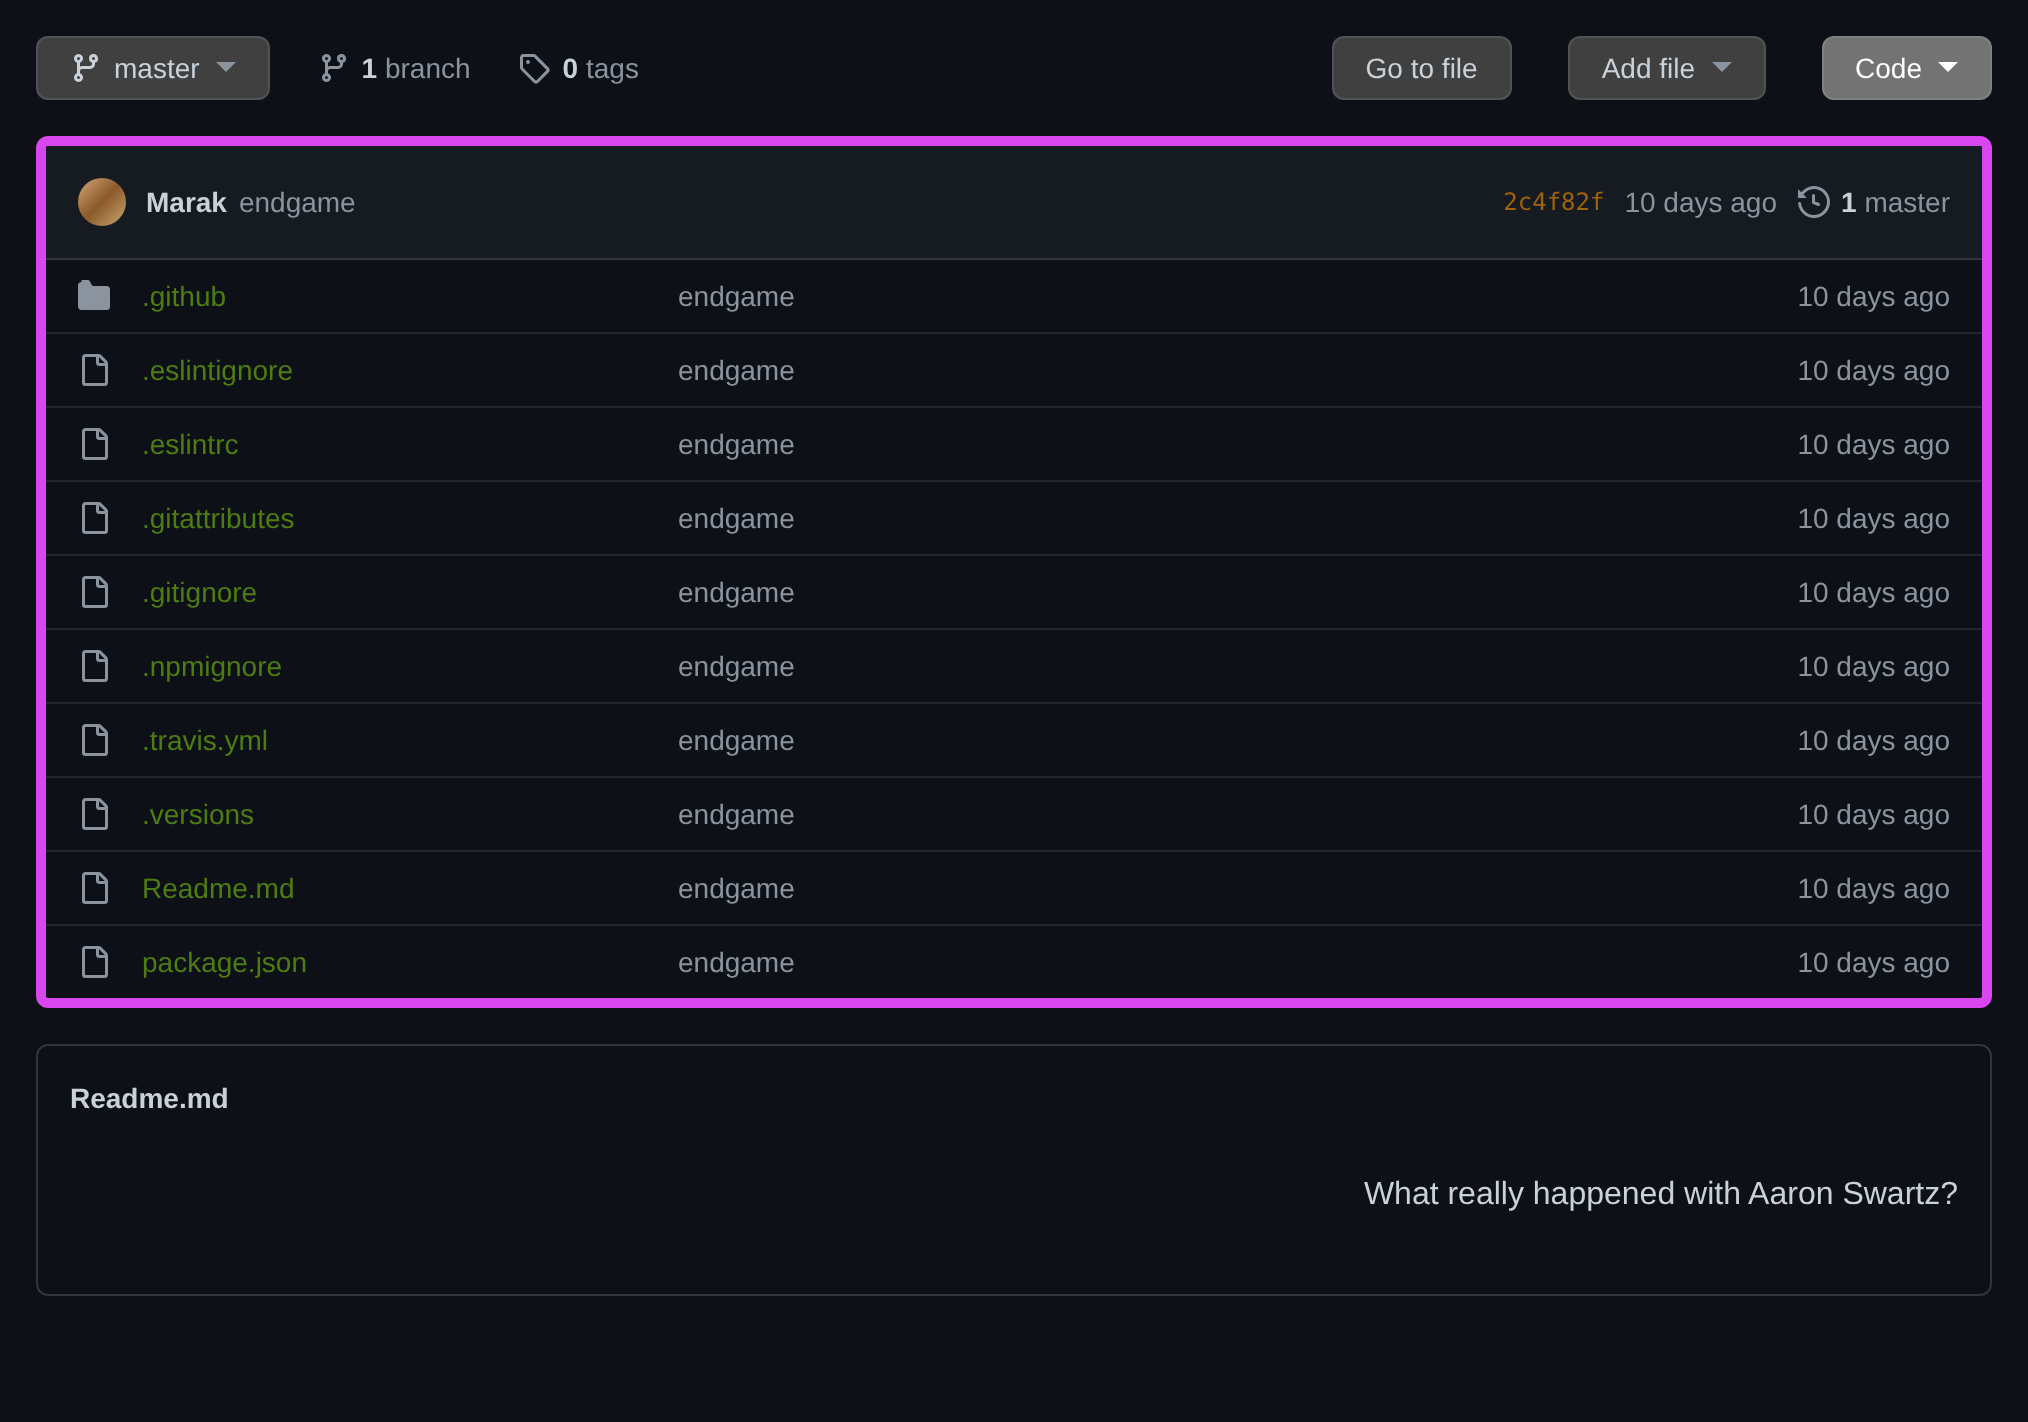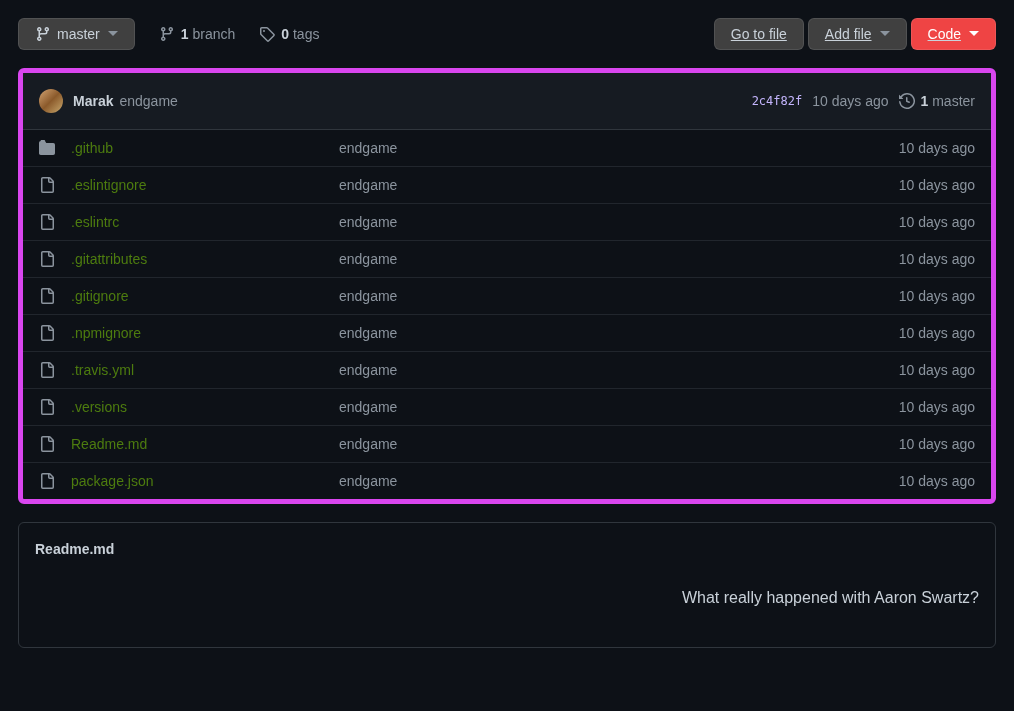--- a/index.html
+++ b/index.html
@@ -13,39 +13,38 @@
     }
     .toolbar {
       display: flex;
       align-items: center;
       gap: 24px;
       margin-bottom: 18px;
     }
     .toolbar-right {
       margin-left: auto;
       display: flex;
-      gap: 4px;
-      text-decoration: underline;
+      gap: 28px;
     }
     .btn {
       display: inline-flex;
       align-items: center;
       gap: 6px;
       padding: 5px 16px;
       background: #404040;
       border: 1px solid rgba(240,246,252,0.1);
       border-radius: 6px;
       color: #c9d1d9;
       font-size: 14px;
       font-weight: 500;
       cursor: pointer;
       height: 32px;
     }
     .btn-primary {
-      background: #ef4444;
+      background: #737373;
       border-color: rgba(240,246,252,0.1);
       color: #ffffff;
     }
     .btn svg.caret { margin-left: 2px; }
     .stat {
       display: inline-flex;
       gap: 6px;
       color: #8b949e;
     }
     .stat strong { color: #c9d1d9; font-weight: 600; }
@@ -74,21 +73,21 @@
     .commit-meta {
       margin-left: auto;
       display: flex;
       align-items: center;
       gap: 10px;
       color: #8b949e;
     }
     .sha {
       font-family: ui-monospace, SFMono-Regular, "SF Mono", Menlo, monospace;
       font-size: 12px;
-      color: #c4b5fd;
+      color: #a16207;
     }
     .commit-count { display: flex; align-items: center; gap: 6px; }
     .commit-count strong { color: #c9d1d9; }
     .file-row {
       display: flex;
       align-items: center;
       padding: 10px 16px;
       border-bottom: 1px solid #21262d;
     }
     .file-row:last-child { border-bottom: none; }

